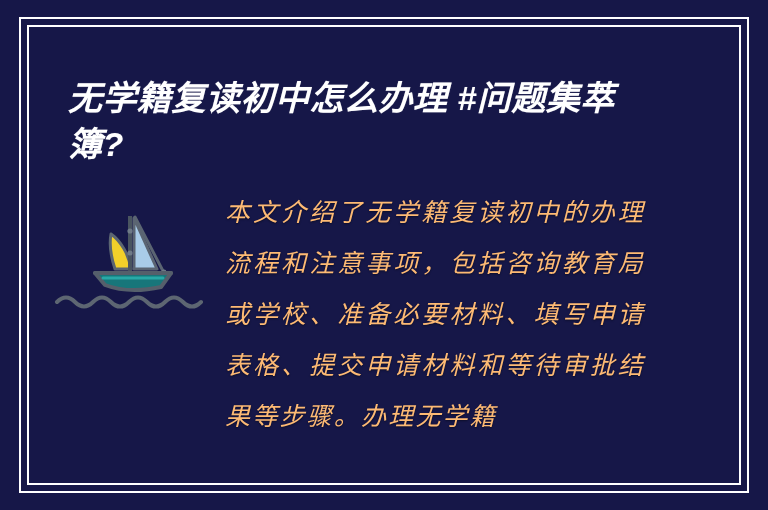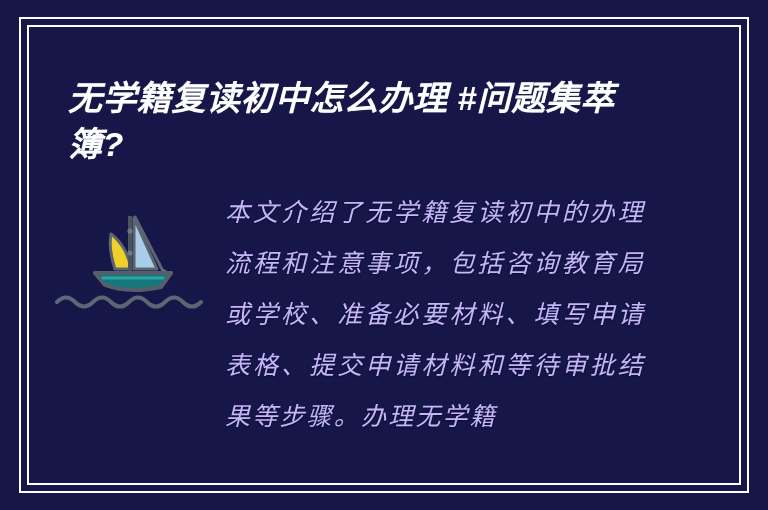--- a/index.html
+++ b/index.html
@@ -99,21 +99,21 @@
     height: 110px;
   }
 
   
   .paragraph {
     position: absolute;
     left: 196px;
     top: 0px;
     width: 420px;
     margin: 0;
-    color: #c4b5fd;
+    color: #fdba74;
     font-family: "DejaVu Serif", "Liberation Serif", serif;
     font-style: italic;
     font-size: 25px;
     line-height: 51px;
     letter-spacing: 2.2px;
     text-align: justify;
     text-align-last: left;
     text-shadow: 0 1px 2px rgba(0,0,0,0.45);
     word-break: break-all;
   }

